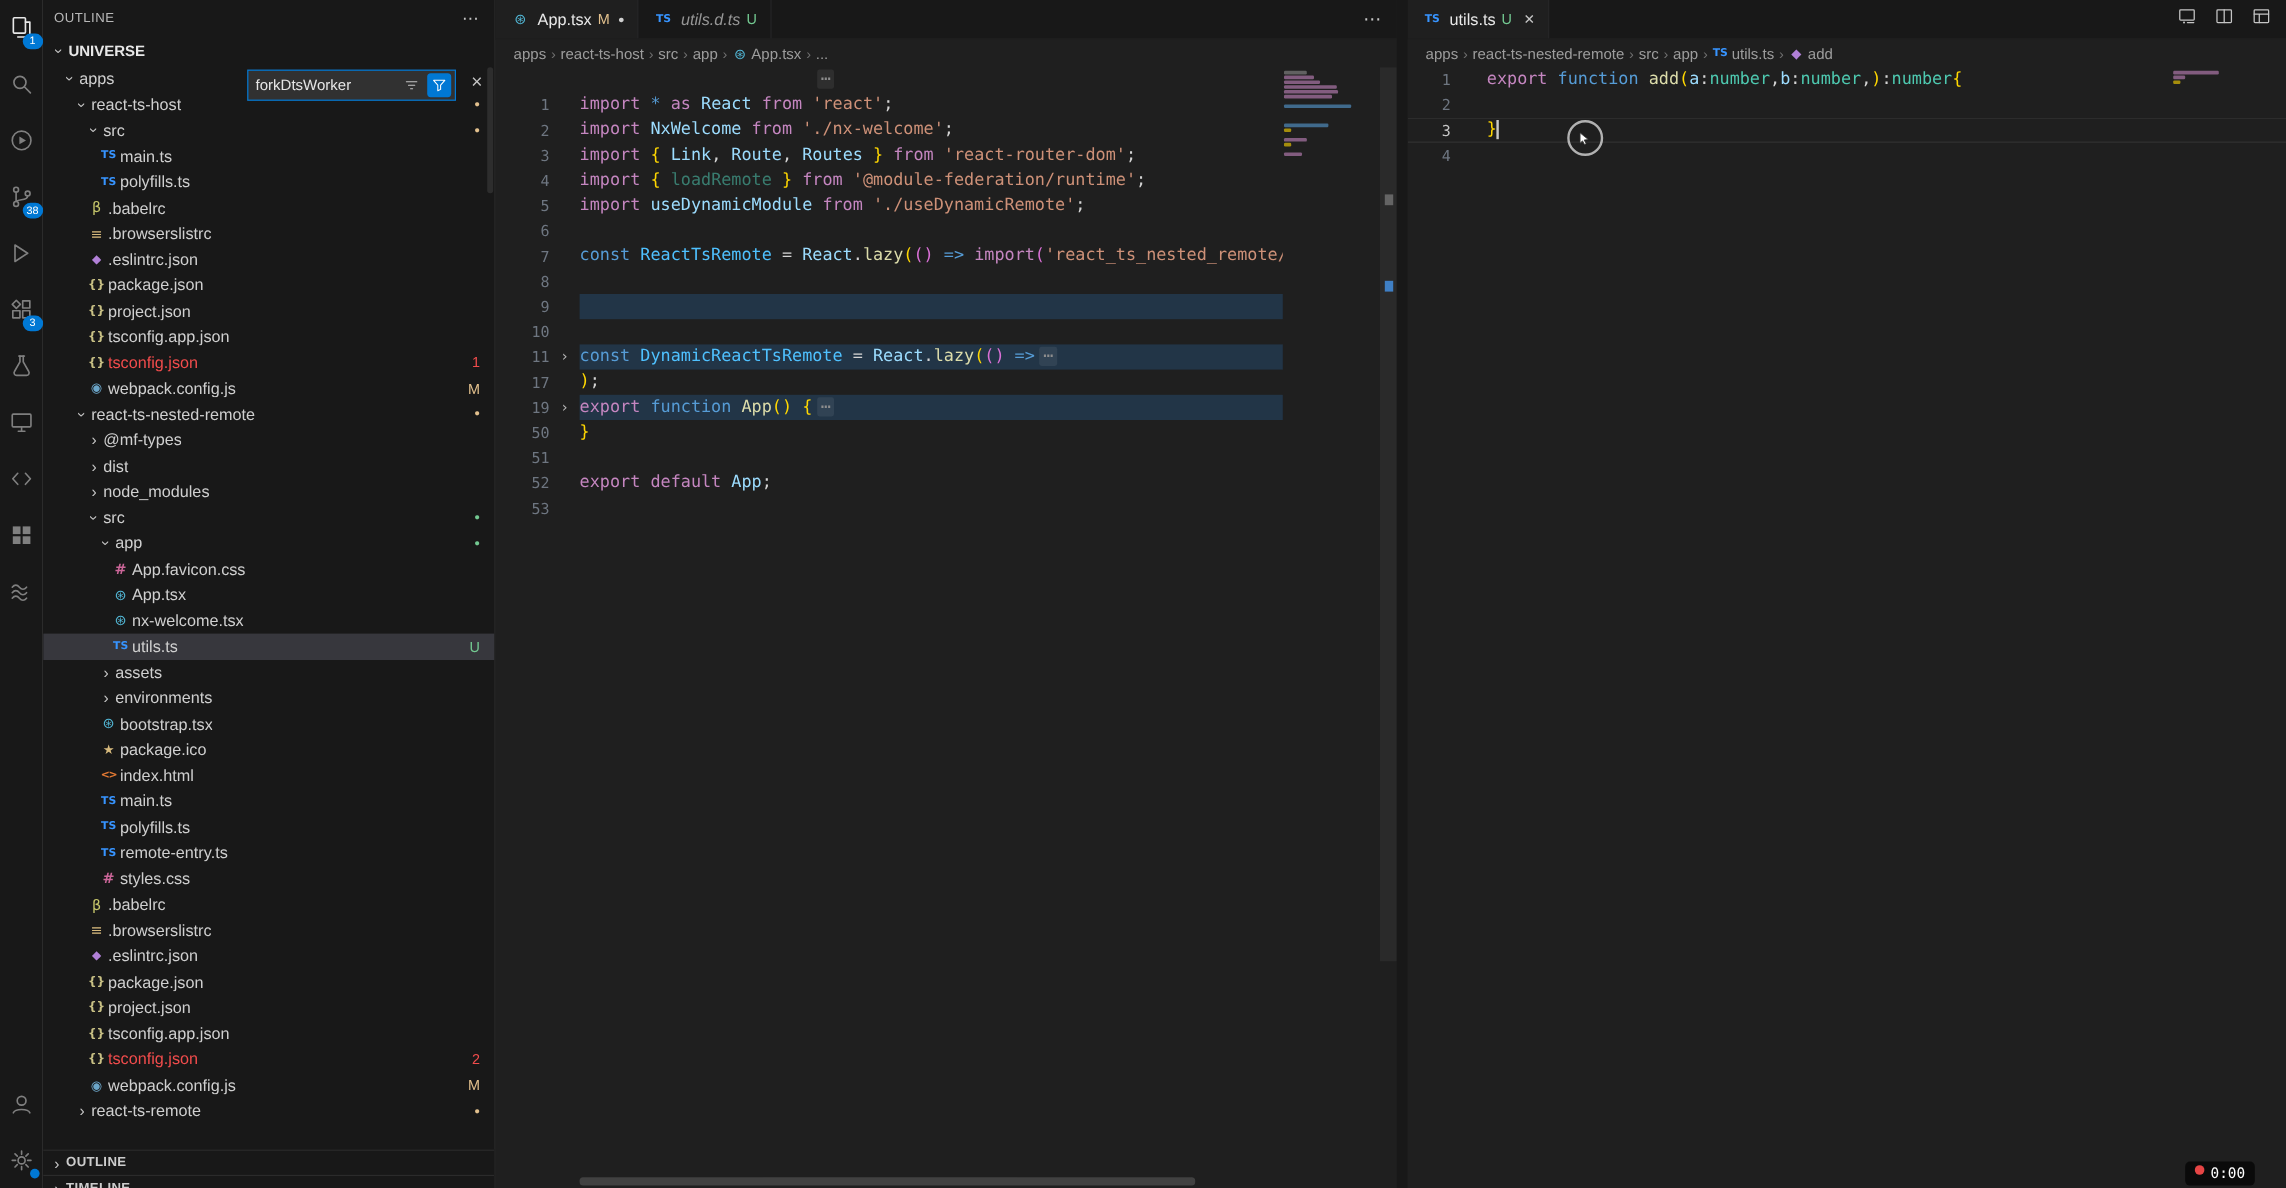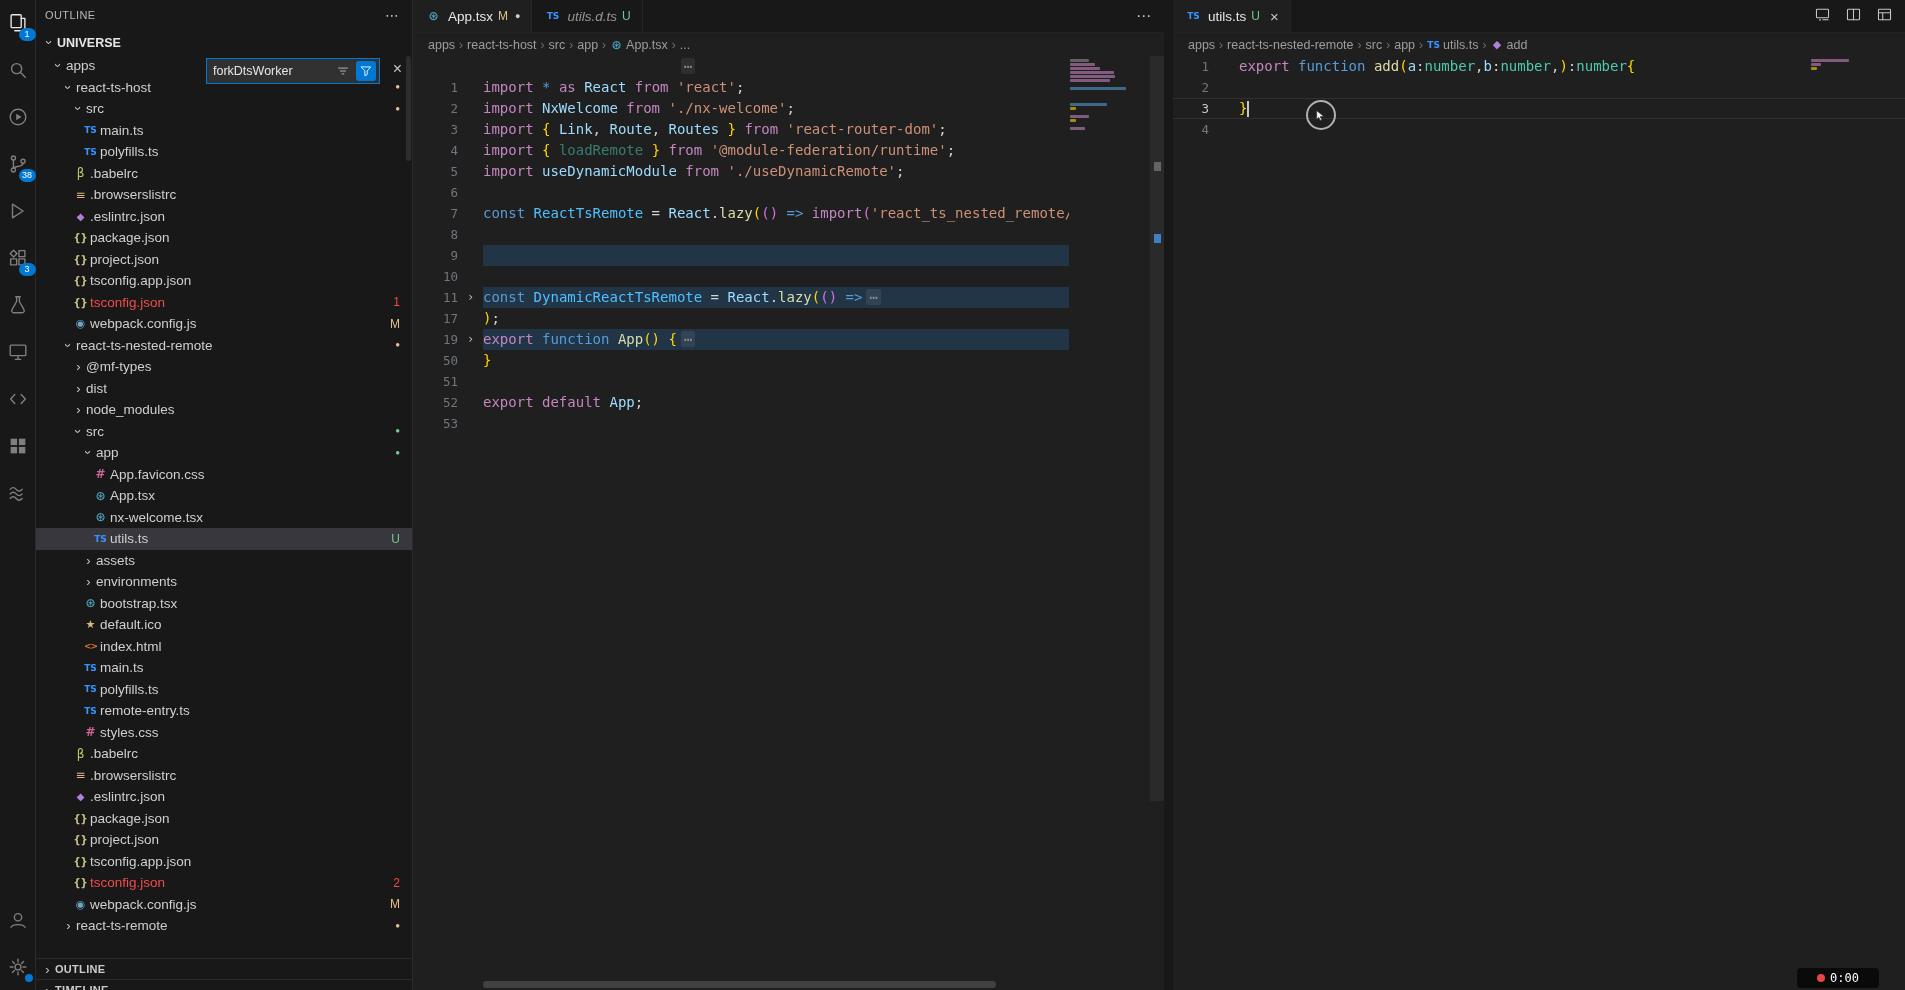--- a/index.html
+++ b/index.html
@@ -100,22 +100,22 @@
   .mbar{position:absolute;left:0;height:2.5px;opacity:.6;border-radius:1px;}
   .vscroll{position:absolute;top:0;right:0;width:14px;height:745px;background:rgba(121,121,121,0.12);z-index:2;}
   .ruler-mark{position:absolute;right:3px;width:7px;height:9px;z-index:3;}
   .m1{top:106px;background:rgba(170,170,170,0.45);}
   .m2{top:178px;background:#3f7fc4;}
   .hscroll{position:absolute;bottom:2px;left:70px;width:513px;height:7px;background:rgba(130,130,130,0.35);border-radius:3px;z-index:3;}
 
   .cursor-ring{position:absolute;left:133px;top:44px;width:30px;height:30px;border:2px solid rgba(240,240,240,0.7);
     border-radius:50%;display:flex;align-items:center;justify-content:center;z-index:5;box-sizing:border-box;}
   .cursor-ring svg{width:12px;height:12px;}
-  .recpill{position:absolute;right:26px;bottom:2px;background:rgba(8,8,8,0.9);border-radius:4px;padding:3px 20px;
-    display:flex;align-items:center;gap:5px;font-family:"DejaVu Sans Mono",monospace;font-size:12px;color:#ffffff;z-index:9;}
+  .recpill{position:absolute;right:26px;bottom:2px;background:rgba(8,8,8,0.9);border-radius:4px;padding:3px 8px;
+    display:flex;align-items:flex-start;gap:5px;font-family:"DejaVu Sans Mono",monospace;font-size:12px;color:#ffffff;z-index:9;}
   .rdot{width:8px;height:8px;border-radius:50%;background:#e64545;display:inline-block;}
 </style>
 </head>
 <body>
 
 <div class="app">
 
   <nav id="activity-bar">
     <div id="ab-top">
         <div class="ab-item on">
@@ -363,21 +363,21 @@
           <span class="lbl">environments</span>
           <span class="right"></span>
         </div>
         <div class="row" style="padding-left: 45px;">
           <span class="fi fi-tsx">⊛</span>
           <span class="lbl">bootstrap.tsx</span>
           <span class="right"></span>
         </div>
         <div class="row" style="padding-left: 45px;">
           <span class="fi fi-ico">★</span>
-          <span class="lbl">default.ico</span>
+          <span class="lbl">package.ico</span>
           <span class="right"></span>
         </div>
         <div class="row" style="padding-left: 45px;">
           <span class="fi fi-html">&lt;&gt;</span>
           <span class="lbl">index.html</span>
           <span class="right"></span>
         </div>
         <div class="row" style="padding-left: 45px;">
           <span class="fi fi-ts">TS</span>
           <span class="lbl">main.ts</span>

